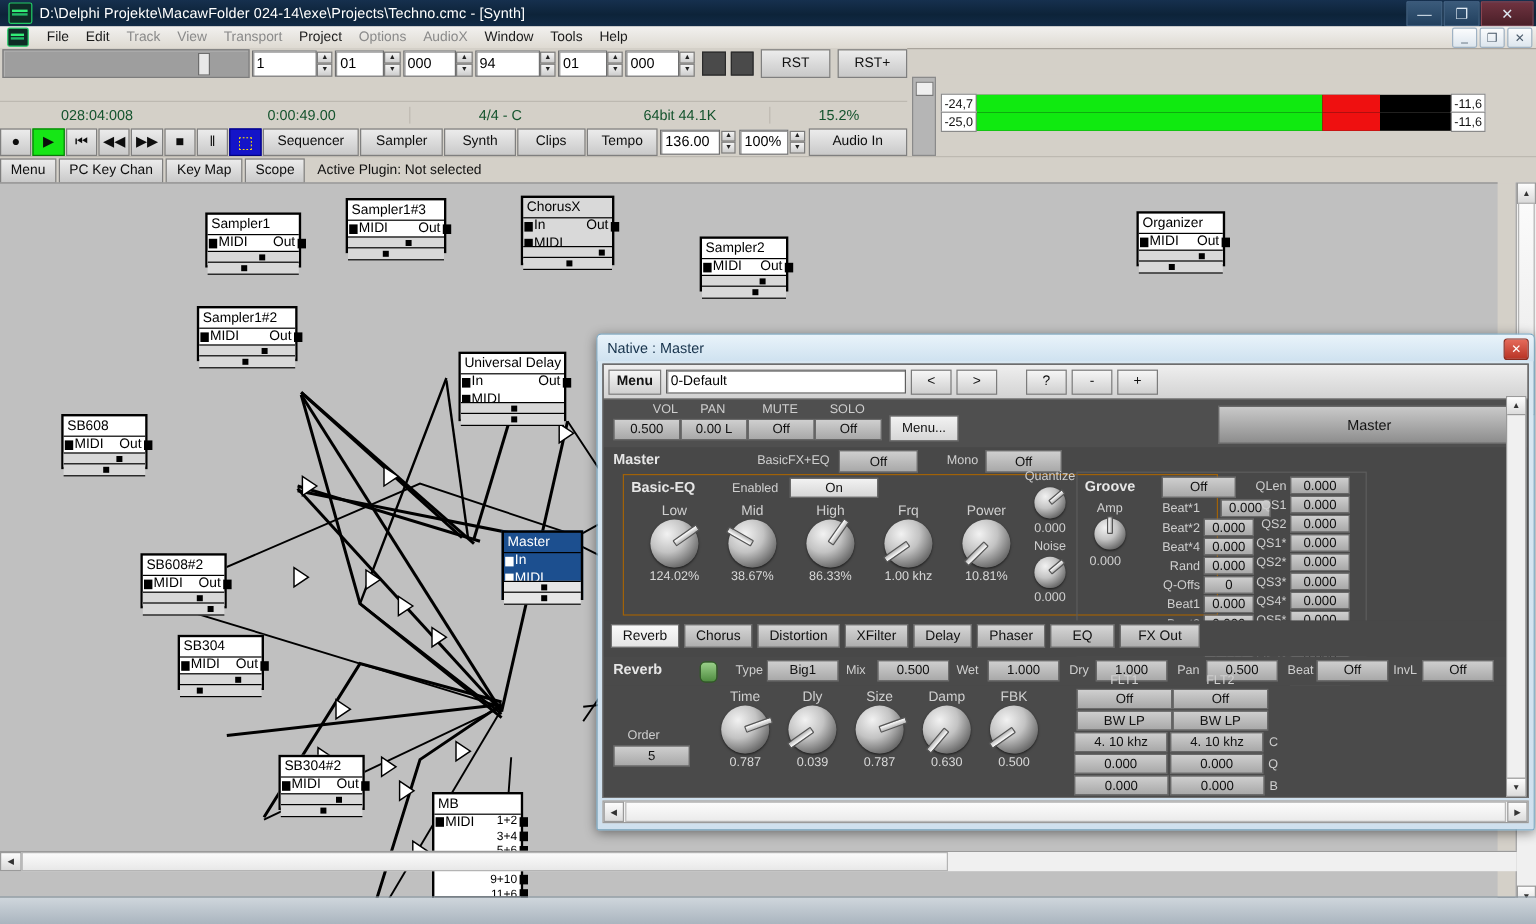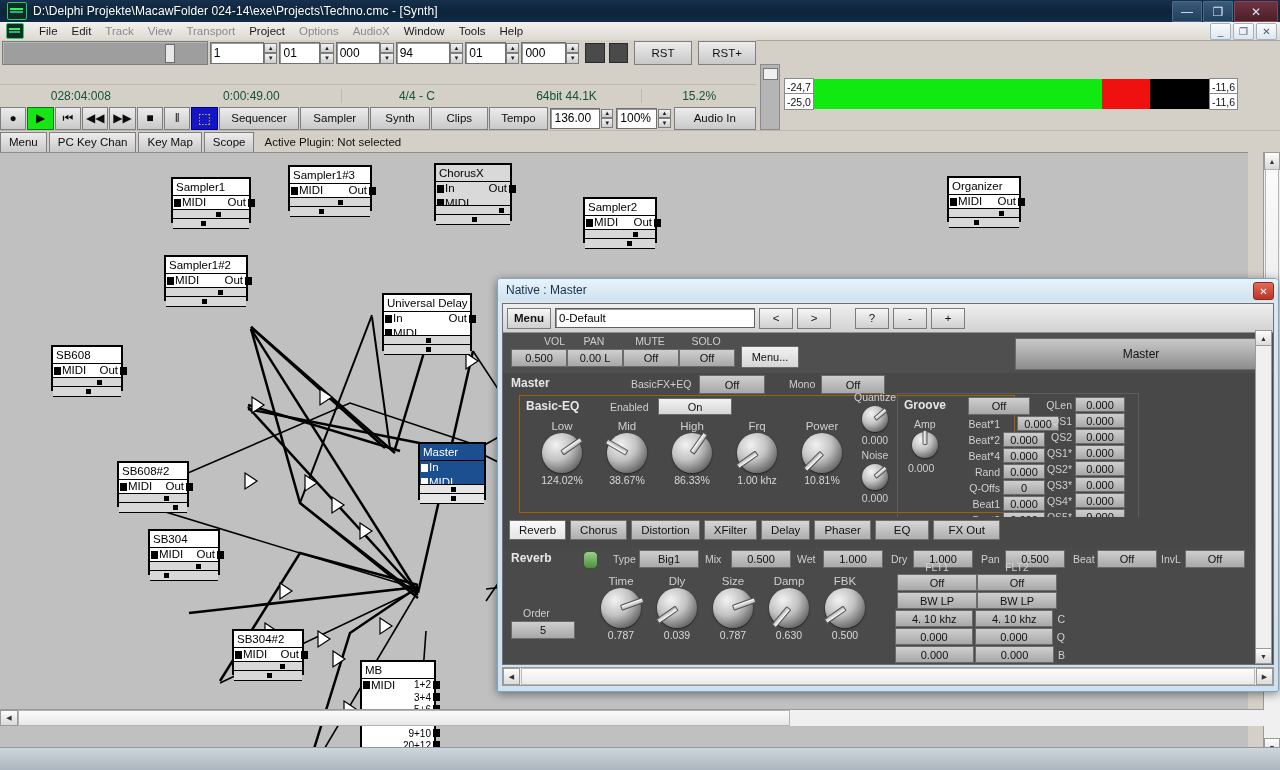--- a/index.html
+++ b/index.html
@@ -641,21 +641,21 @@
         </div>
         <div class="ports" style="height:12px;border-top:0" data-name="node-out-row-4">
           <span class="pr" style="font-size:10px" data-name="out-label-4">7+8</span>
           <span class="jack" style="right:-6px;top:1px" data-name="out-jack-4"></span>
         </div>
         <div class="ports" style="height:12px;border-top:0" data-name="node-out-row-5">
           <span class="pr" style="font-size:10px" data-name="out-label-5">9+10</span>
           <span class="jack" style="right:-6px;top:1px" data-name="out-jack-5"></span>
         </div>
         <div class="ports" style="height:12px;border-top:0" data-name="node-out-row-6">
-          <span class="pr" style="font-size:10px" data-name="out-label-6">20+12</span>
+          <span class="pr" style="font-size:10px" data-name="out-label-6">11+6</span>
           <span class="jack" style="right:-6px;top:1px" data-name="out-jack-6"></span>
         </div>
         <div class="barA" style="top:85px" data-name="node-bar-1">
             <span class="dot" style="left:42px;top:2px" data-name="node-bar-handle"></span>
           </div>
       </div>
     </div>
 
     <div class="vsb" data-name="canvas-vertical-scrollbar">
       <div class="a" data-name="scroll-up-button">▲</div>

